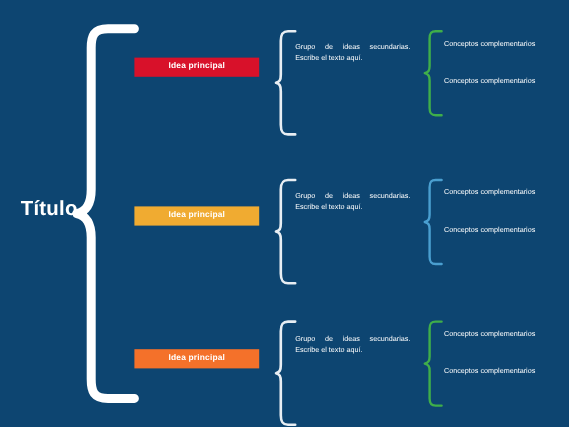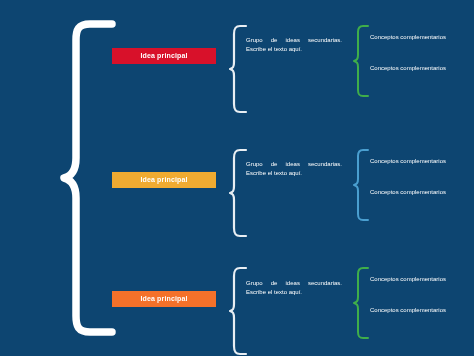--- a/index.html
+++ b/index.html
@@ -86,20 +86,21 @@
   #con-text-1-0{top:157px;}
   #con-text-1-1{top:188px;}
   #con-text-2-0{top:275px;}
   #con-text-2-1{top:306px;}
 </style>
 </head>
 <body style="background: rgb(13, 69, 113);">
 
 <div id="canvas" style="background: rgb(13, 69, 113);">
 
+  <div id="title" style="color: rgb(255, 255, 255);">Título</div>
 
   <svg id="main-brace" class="brace-svg" width="60" height="320" viewBox="0 0 60 320">
     <path d="M 52 6
              L 30 6
              C 18 6 16 12 16 22
              L 16 140
              C 16 152 12 158 4 160
              C 12 162 16 168 16 180
              L 16 298
              C 16 308 18 314 30 314

